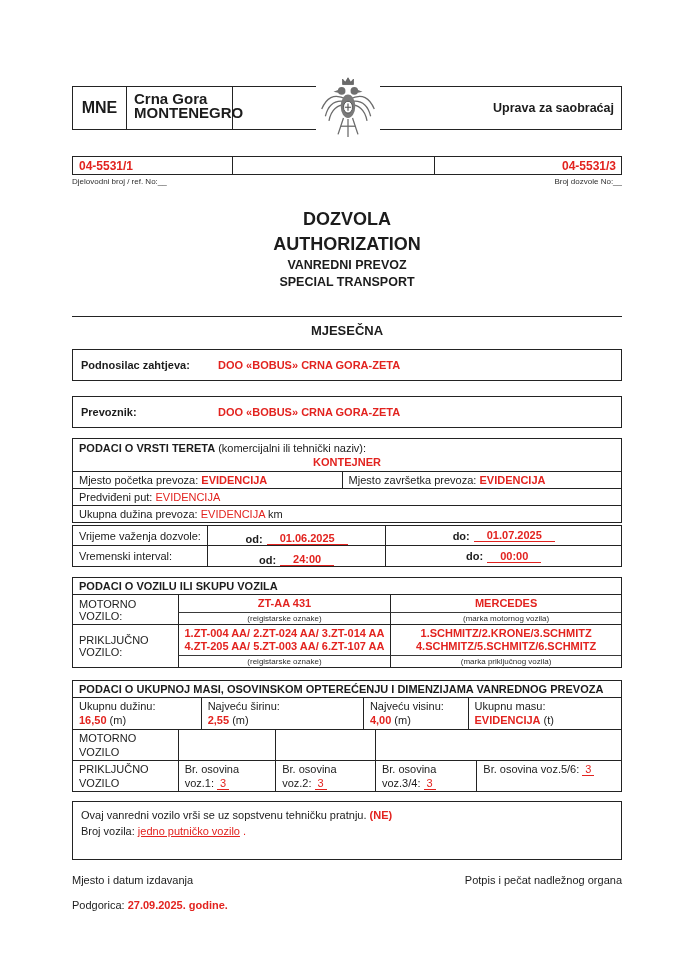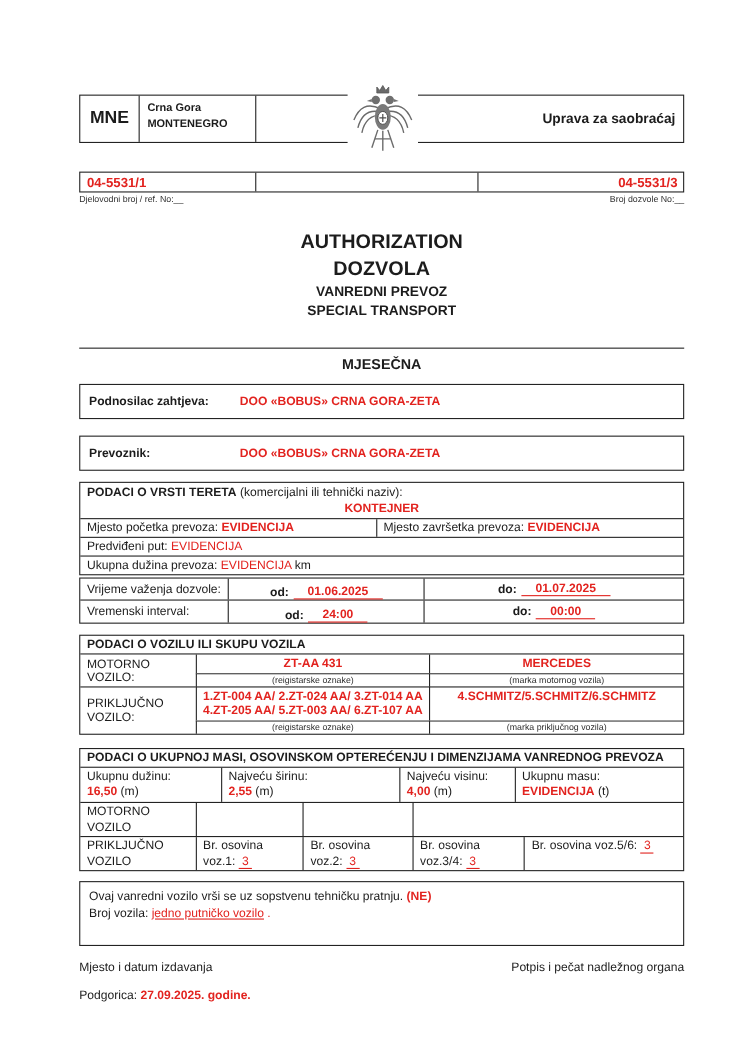--- a/index.html
+++ b/index.html
@@ -11,21 +11,21 @@
   body{margin:0;background:#fff;}
   .page{
     position:relative;width:679px;height:960px;background:#fff;overflow:hidden;
     font-family:"Liberation Sans", sans-serif;color:var(--ink);font-size:11px;
   }
   .sheet{position:absolute;left:72px;top:86px;width:550px;}
 
   
   .header-strip{position:relative;height:44px;border:1.6px solid var(--line);display:flex;align-items:stretch;}
   .cell-mne{width:54px;border-right:1.6px solid var(--line);display:flex;align-items:center;justify-content:center;font-weight:bold;font-size:16px;}
-  .cell-country{width:106px;border-right:1.6px solid var(--line);padding:5px 0 0 7px;font-weight:bold;font-size:10px;line-height:14px;}
+  .cell-country{width:106px;border-right:1.6px solid var(--line);padding:5px 0 0 7px;font-weight:bold;font-size:15px;line-height:14px;}
   .cell-authority{flex:1;display:flex;align-items:center;justify-content:flex-end;padding-right:7px;font-weight:bold;font-size:12.5px;}
   .emblem-wrap{position:absolute;left:243px;top:-11px;width:64px;height:66px;background:#fff;display:flex;align-items:flex-start;justify-content:center;}
 
   
   .ref-strip{margin-top:26px;height:19px;border:1.6px solid var(--line);display:flex;font-weight:bold;font-size:12px;color:var(--red);}
   .ref-cell-l{width:160px;border-right:1.4px solid var(--line);padding:2px 0 0 6px;}
   .ref-cell-m{flex:1;border-right:1.4px solid var(--line);}
   .ref-cell-r{width:186px;text-align:right;padding:2px 5px 0 0;}
   .ref-captions{display:flex;justify-content:space-between;font-size:8px;color:#2e2e2e;margin-top:2px;}
 
@@ -140,22 +140,22 @@
       <div class="ref-cell-l">04-5531/1</div>
       <div class="ref-cell-m"></div>
       <div class="ref-cell-r">04-5531/3</div>
     </div>
     <div class="ref-captions">
       <span>Djelovodni broj / ref. No:__</span>
       <span>Broj dozvole No:__</span>
     </div>
 
     <div class="title-block">
+      <div class="title-big">DOZVOLA</div>
       <div class="title-big">AUTHORIZATION</div>
-      <div class="title-big">DOZVOLA</div>
       <div class="title-small">VANREDNI PREVOZ</div>
       <div class="title-small">SPECIAL TRANSPORT</div>
     </div>
 
     <div class="rule"></div>
     <div class="period-title">MJESEČNA</div>
 
     <div class="box party-box">
       <div class="party-label">Podnosilac zahtjeva:</div>
       <div class="party-value">DOO «BOBUS» CRNA GORA-ZETA</div>
@@ -225,20 +225,21 @@
         <div class="veh-val">MERCEDES</div>
         <div class="veh-cap">(reigistarske oznake)</div>
         <div class="veh-cap">(marka motornog vozila)</div>
 
         <div class="veh-label group-top">PRIKLJUČNO VOZILO:</div>
         <div class="veh-val group-top">
           <div>1.ZT-004 AA/ 2.ZT-024 AA/ 3.ZT-014 AA</div>
           <div>4.ZT-205 AA/ 5.ZT-003 AA/ 6.ZT-107 AA</div>
         </div>
         <div class="veh-val group-top">
+          <div>1.SCHMITZ/2.KRONE/3.SCHMITZ</div>
           <div>4.SCHMITZ/5.SCHMITZ/6.SCHMITZ</div>
         </div>
         <div class="veh-cap">(reigistarske oznake)</div>
         <div class="veh-cap">(marka priključnog vozila)</div>
       </div>
     </div>
 
     <div class="box box-mass">
       <div class="mass-title">PODACI O UKUPNOJ MASI, OSOVINSKOM  OPTEREĆENJU I  DIMENZIJAMA VANREDNOG PREVOZA</div>
       <div class="dims-grid">

